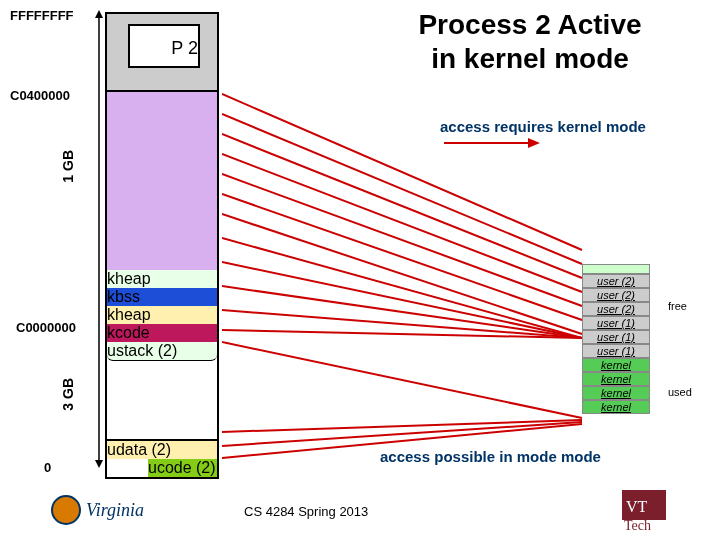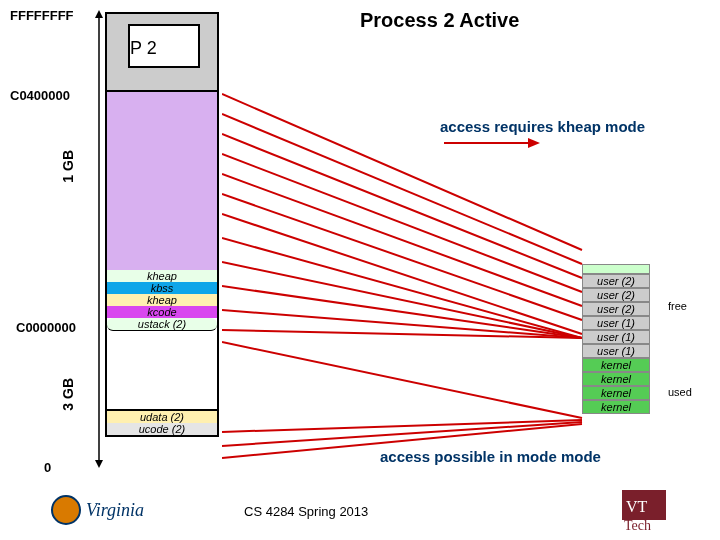--- a/index.html
+++ b/index.html
@@ -1,31 +1,32 @@
 <!DOCTYPE html>
 <html><head>
 <meta charset="utf-8">
 <style>
   * { box-sizing: border-box; margin: 0; padding: 0; }
   body { width: 720px; height: 540px; font-family: Arial, sans-serif; position: relative; background: white; overflow: hidden; }
   .abs { position: absolute; }
-  .title { font-size: 20px; font-weight: bold; line-height: 1.2; }
+  .title { font-size: 28px; font-weight: bold; text-align: center; line-height: 1.2; }
   .addr-label { font-size: 13px; font-weight: bold; }
-  .seg-label { font-size: 11px; text-align: center; font-style: italic; }
+  .seg-label { font-size: 16px; text-align: left; }
   .gb-label { font-size: 14px; font-weight: bold; writing-mode: vertical-rl; transform: rotate(180deg); }
   .access-note { font-size: 15px; font-weight: bold; color: #003366; }
-  .phys-row { font-size: 11px; font-style: italic; text-align: center; border: 1px solid #888; }
+  .phys-row { font-size: 11px; font-style: italic; text-align: center; border: 1px solid #888; text-decoration: underline; }
   .phys-label { font-size: 11px; }
   .footer { font-size: 13px; }
 </style>
 </head>
 <body>
 
 <div class="abs title" style="left:360px; top:8px; width:340px;">
   <span>Process 2 Active</span><br>
+  <span>in kernel mode</span>
 </div>
 
 <div class="abs addr-label" style="left:10px; top:8px;text-align:right;">FFFFFFFF</div>
 <div class="abs addr-label" style="left:10px; top:88px;">C0400000</div>
 <div class="abs addr-label" style="left:16px; top:320px;">C0000000</div>
 <div class="abs addr-label" style="left:44px; top:460px;">0</div>
 
 <svg class="abs" style="left:92px; top:10px;" width="14" height="458">
   <line x1="7" y1="6" x2="7" y2="452" stroke="black" stroke-width="1.5"></line>
   <polygon points="7,0 3,8 11,8" fill="black"></polygon>
@@ -33,56 +34,56 @@
 </svg>
 
 <div class="abs" style="left:105px; top:12px; width:114px; height:456px;">
 
   <div style="height:80px; background:#ccc; border:2px solid black;"></div>
 
   <div style="height:178px; background:#d8b0f0; border-left:2px solid black; border-right:2px solid black;"></div>
 
   <div style="border-left:2px solid black; border-right:2px solid black;">
     <div class="seg-label" style="background:#e8ffe8;">kheap</div>
-    <div class="seg-label" style="background:#0ea5e9;">kbss</div>
+    <div class="seg-label" style="background:#1d4ed8;">kbss</div>
     <div class="seg-label" style="background:#fff0b0;">kheap</div>
-    <div class="seg-label" style="background:#d946ef;">kcode</div>
+    <div class="seg-label" style="background:#be185d;">kcode</div>
     <div class="seg-label" style="background:#e8ffe8; border-bottom:1px solid black;border-radius:6px;">ustack (2)</div>
   </div>
 
   <div style="height:78px; border-left:2px solid black; border-right:2px solid black;"></div>
 
   <div style="border:2px solid black;">
     <div class="seg-label" style="background:#fff0b0;">udata (2)</div>
-    <div class="seg-label" style="background:#e5e5e5;">ucode (2)</div>
+    <div class="seg-label" style="background:#84cc16;margin-left:41px;">ucode (2)</div>
   </div>
 </div>
 
-<div class="abs" style="left:128px; top:24px; width:72px; height:44px; border:2px solid black; background:white; text-align:left; line-height:44px; font-size:18px;">P 2</div>
+<div class="abs" style="left:128px; top:24px; width:72px; height:44px; border:2px solid black; background:white; text-align:right; line-height:44px; font-size:18px;">P 2</div>
 
 <div class="abs gb-label" style="left:60px; top:150px;">1 GB</div>
 <div class="abs gb-label" style="left:60px; top:378px;">3 GB</div>
 
 <svg class="abs" style="left:222px; top:90px;" width="390" height="250">
   <g stroke="#cc0000" stroke-width="2">
     <line x1="0" y1="4" x2="360" y2="160"></line>
     <line x1="0" y1="24" x2="360" y2="174"></line>
     <line x1="0" y1="44" x2="360" y2="188"></line>
     <line x1="0" y1="64" x2="360" y2="202"></line>
     <line x1="0" y1="84" x2="360" y2="216"></line>
     <line x1="0" y1="104" x2="360" y2="230"></line>
     <line x1="0" y1="124" x2="360" y2="244"></line>
     <line x1="0" y1="148" x2="360" y2="248"></line>
     <line x1="0" y1="172" x2="360" y2="248"></line>
     <line x1="0" y1="196" x2="360" y2="248"></line>
     <line x1="0" y1="220" x2="360" y2="248"></line>
     <line x1="0" y1="240" x2="360" y2="248"></line>
   </g>
 </svg>
-<div class="abs access-note" style="left:440px; top:118px;">access requires kheap mode</div>
+<div class="abs access-note" style="left:440px; top:118px;">access requires kernel mode</div>
 
 <svg class="abs" style="left:440px; top:136px;" width="100" height="14">
   <line x1="4" y1="7" x2="90" y2="7" stroke="#cc0000" stroke-width="2"></line>
   <polygon points="100,7 88,2 88,12" fill="#cc0000"></polygon>
 </svg>
 
 <svg class="abs" style="left:222px; top:340px;" width="390" height="130">
   <g stroke="#cc0000" stroke-width="2">
     <line x1="0" y1="2" x2="360" y2="78"></line>
     <line x1="0" y1="92" x2="360" y2="80"></line>

